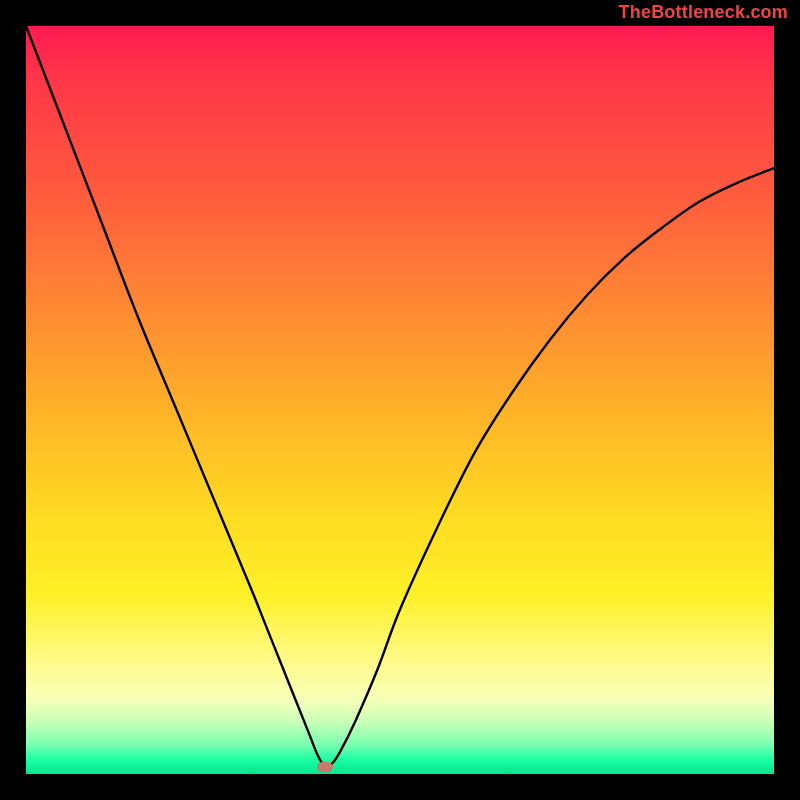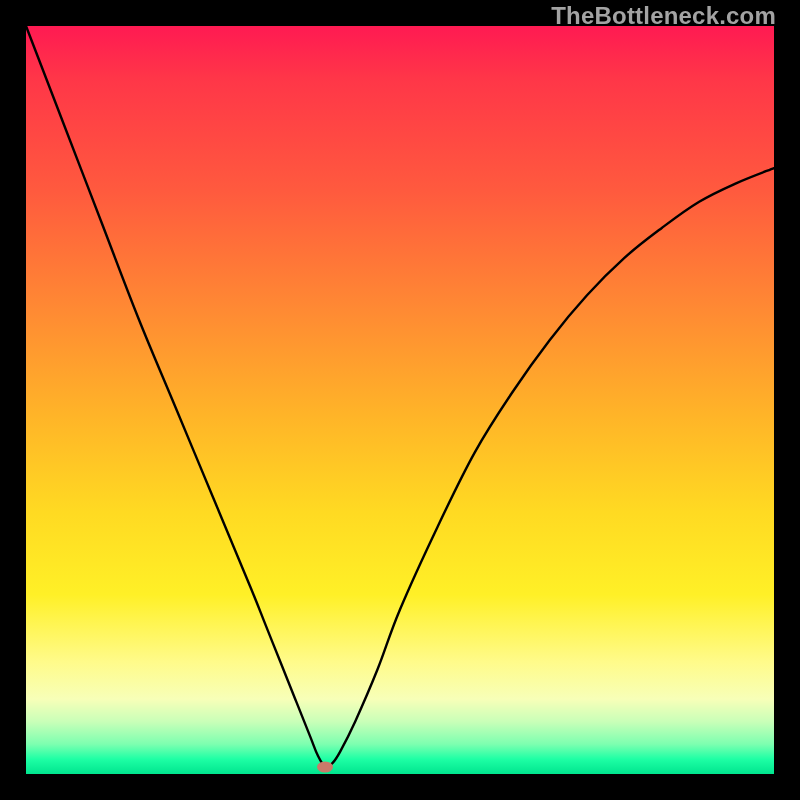--- a/index.html
+++ b/index.html
@@ -14,25 +14,25 @@
     position: absolute;
     top: 0;
     left: 0;
     width: 800px;
     height: 800px;
     background: #000;
   }
   .watermark {
     position: absolute;
     top: 2px;
-    right: 24px;
+    right: 12px;
     font-family: Arial, Helvetica, sans-serif;
-    font-size: 24px;
+    font-size: 18px;
     font-weight: 600;
-    color: #a3a3a3;
+    color: #ef4444;
     letter-spacing: 0.2px;
   }
   .plot {
     position: absolute;
     top: 26px;
     left: 26px;
     width: 748px;
     height: 748px;
     
     background: linear-gradient(to bottom,

